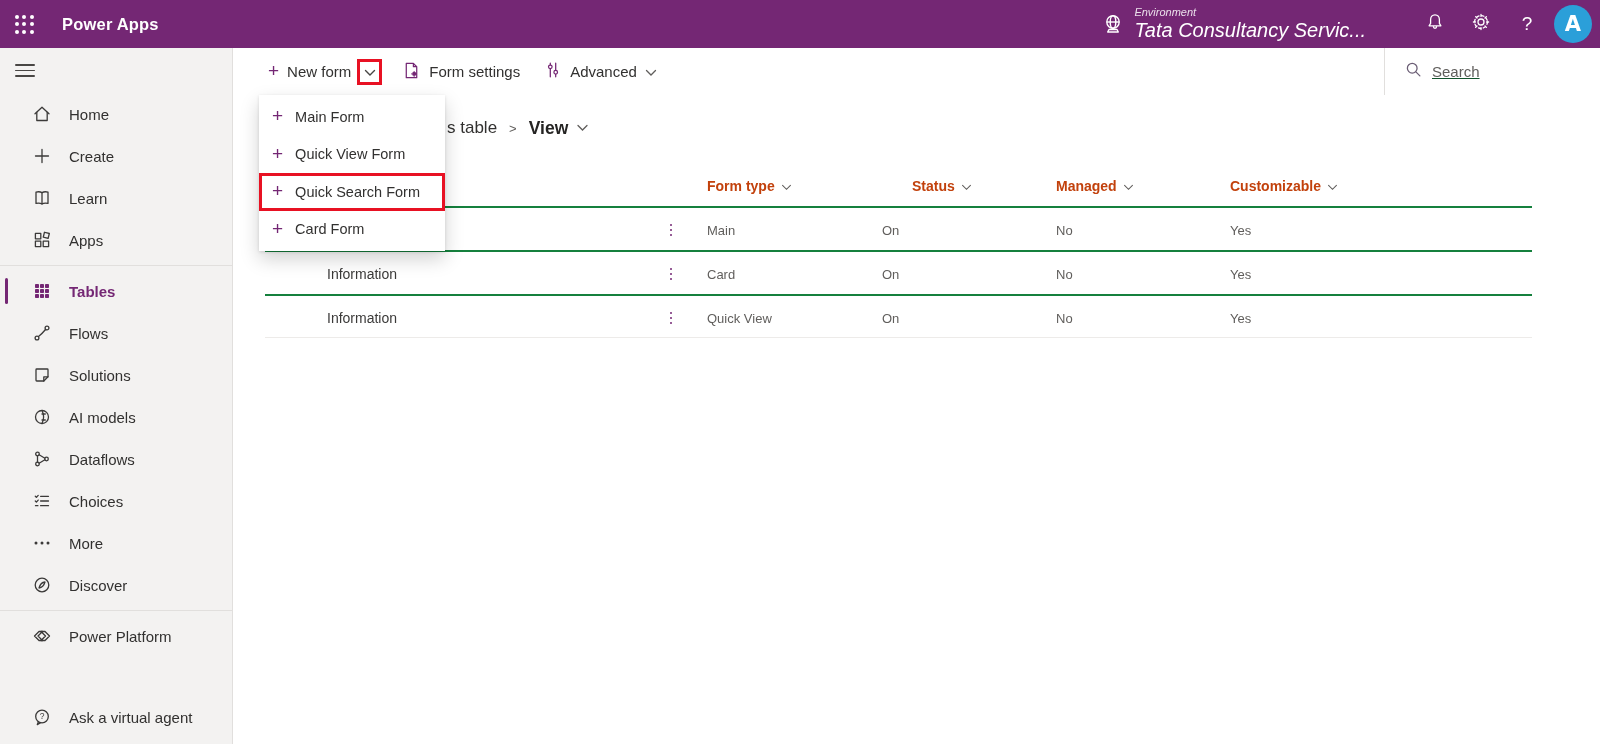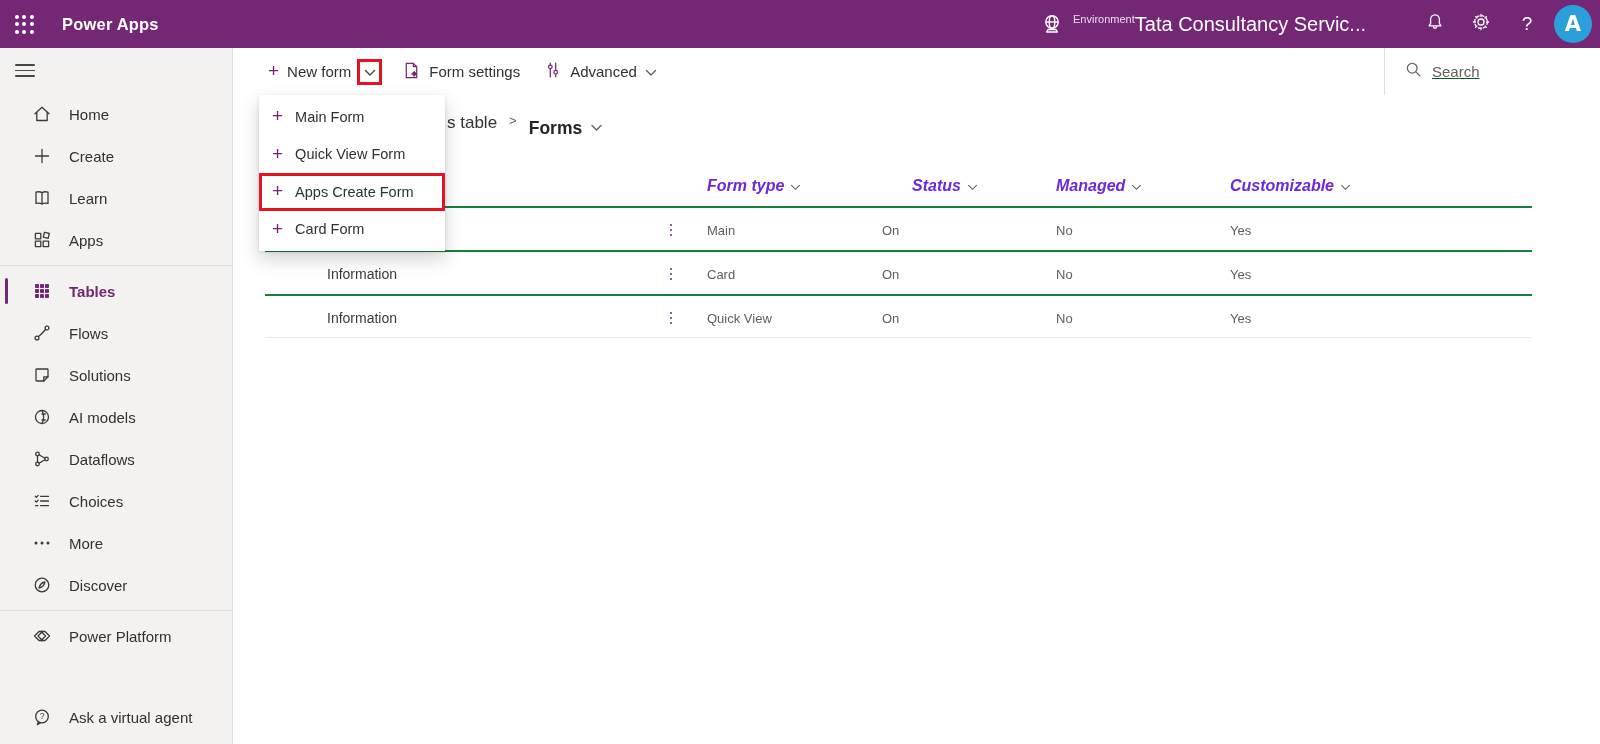--- a/index.html
+++ b/index.html
@@ -10,21 +10,21 @@
   
   .header { position:absolute; left:0; top:0; width:1600px; height:48px;
     background:#742774; display:flex; align-items:center; z-index:40; }
   .waffle-btn { width:48px; height:48px; display:flex; align-items:center; justify-content:center; cursor:pointer; }
   .waffle { display:grid; grid-template-columns:repeat(3,4px); grid-template-rows:repeat(3,4px); gap:3.5px; }
   .waffle i { width:4px; height:4px; border-radius:50%; background:#fff; }
   .app-title { color:#fff; font-size:16.5px; font-weight:700; margin-left:14px; letter-spacing:.2px; }
   .header-right { margin-left:auto; display:flex; align-items:center; height:48px; }
   .env-block { display:flex; align-items:center; gap:9px; margin-right:46px; cursor:pointer; }
   .env-icon svg { display:block; }
-  .env-text { display:flex; flex-direction:row; line-height:1.15; }
+  .env-text { display:flex; flex-direction:column; line-height:1.15;font-style:italic; }
   .env-label { color:#ffffffd9; font-size:11px; }
   .env-name { color:#fff; font-size:20px; }
   .hdr-icon-btn { width:46px; height:48px; display:flex; align-items:center; justify-content:center; cursor:pointer; }
   .help-glyph { color:#fff; font-size:19px; font-weight:400; }
   .avatar { width:38px; height:38px; border-radius:50%; background:#2b9fd9; color:#fff;
     display:flex; align-items:center; justify-content:center; font-size:21px; font-weight:700;
     margin:0 8px 0 4px; cursor:pointer; font-family:"DejaVu Sans", sans-serif; }
 
   
   .sidebar { position:absolute; left:0; top:48px; width:233px; height:696px;
@@ -52,30 +52,30 @@
     border:3px solid #e81123; margin-left:2px; }
   .tb-sep { width:16px; }
   .search-box { position:absolute; right:0; top:0; width:216px; height:47px; border-left:1px solid #e1dfdd;
     display:flex; align-items:center; padding-left:20px; gap:10px; background:#fff; }
   .search-box input { border:none; outline:none; font-size:15px; color:#14532d; width:150px;
     font-family:"Liberation Sans", sans-serif; background:transparent;text-decoration:underline; }
   .search-box input::placeholder { color:#605e5c; }
 
   
   .content { position:absolute; left:234px; top:95px; width:1366px; height:649px; background:#fff; }
-  .breadcrumb { position:absolute; left:213px; top:18px; height:30px; display:flex; gap:10px; }
+  .breadcrumb { position:absolute; left:213px; top:18px; height:30px; display:flex; align-items:center; gap:10px; }
   .crumb-prefix { font-size:17px; color:#323130; cursor:pointer; }
   .crumb-sep { color:#605e5c; font-size:13px; margin:0 2px; }
   .crumb-current { font-size:17.5px; font-weight:700; color:#252423; cursor:pointer; display:flex; align-items:center; gap:8px; }
 
   
   .table { position:absolute; left:31px; top:71px; width:1267px; }
   .thead { position:relative; height:40px; }
   .th { position:absolute; top:0; height:40px; display:flex; align-items:center; gap:6px;
-    font-size:16px; font-weight:700; color:#6d28d9; cursor:pointer;font-style:italic; }
+    font-size:14px; font-weight:700; color:#c2410c; cursor:pointer; }
   .tr { position:relative; height:44px; border-top:2px solid #15803d; cursor:pointer; }
   .tr:last-child { border-bottom:1px solid #edebe9; }
   .td { position:absolute; top:0; height:44px; display:flex; align-items:center;
     font-size:13px; color:#605e5c; }
   .td-name { font-size:14px; color:#3b3a39; }
   .kebab { display:flex; flex-direction:column; gap:2.5px; width:18px; align-items:center; cursor:pointer; }
   .kebab i { width:2.5px; height:2.5px; border-radius:50%; background:#742774; }
 
   
   .dropdown { position:absolute; left:259px; top:95px; width:186px; background:#fff; z-index:30;
@@ -352,21 +352,21 @@
       </span>
       <input type="text" placeholder="Search" style="">
     </div>
   </div>
 
   <div class="content">
     <div class="breadcrumb">
       <span class="crumb-prefix">s table</span>
       <span class="crumb-sep">&gt;</span>
       <span class="crumb-current">
-        <span>Forms</span>
+        <span>View</span>
         <svg width="13" height="8" viewBox="0 0 12 8" fill="none" stroke="#605e5c" stroke-width="1.3" stroke-linecap="round">
             <path d="M1.5 1.5 L6 6 L10.5 1.5"></path>
           </svg>
       </span>
     </div>
     <div class="table">
       <div class="thead" id="thead">
           <div class="th" style="left: 442px;">
             <span>Form type</span>
             <span><svg width="11" height="7" viewBox="0 0 12 8" fill="none" stroke="#605e5c" stroke-width="1.2" stroke-linecap="round">
@@ -443,21 +443,21 @@
       <div class="menu-item">
         <span class="plus-glyph">+</span>
         <span>Main Form</span>
       </div>
       <div class="menu-item">
         <span class="plus-glyph">+</span>
         <span>Quick View Form</span>
       </div>
       <div class="menu-item highlight">
         <span class="plus-glyph">+</span>
-        <span>Apps Create Form</span>
+        <span>Quick Search Form</span>
       </div>
       <div class="menu-item">
         <span class="plus-glyph">+</span>
         <span>Card Form</span>
       </div>
     </div>
 
 </div>
 
 </body></html>

